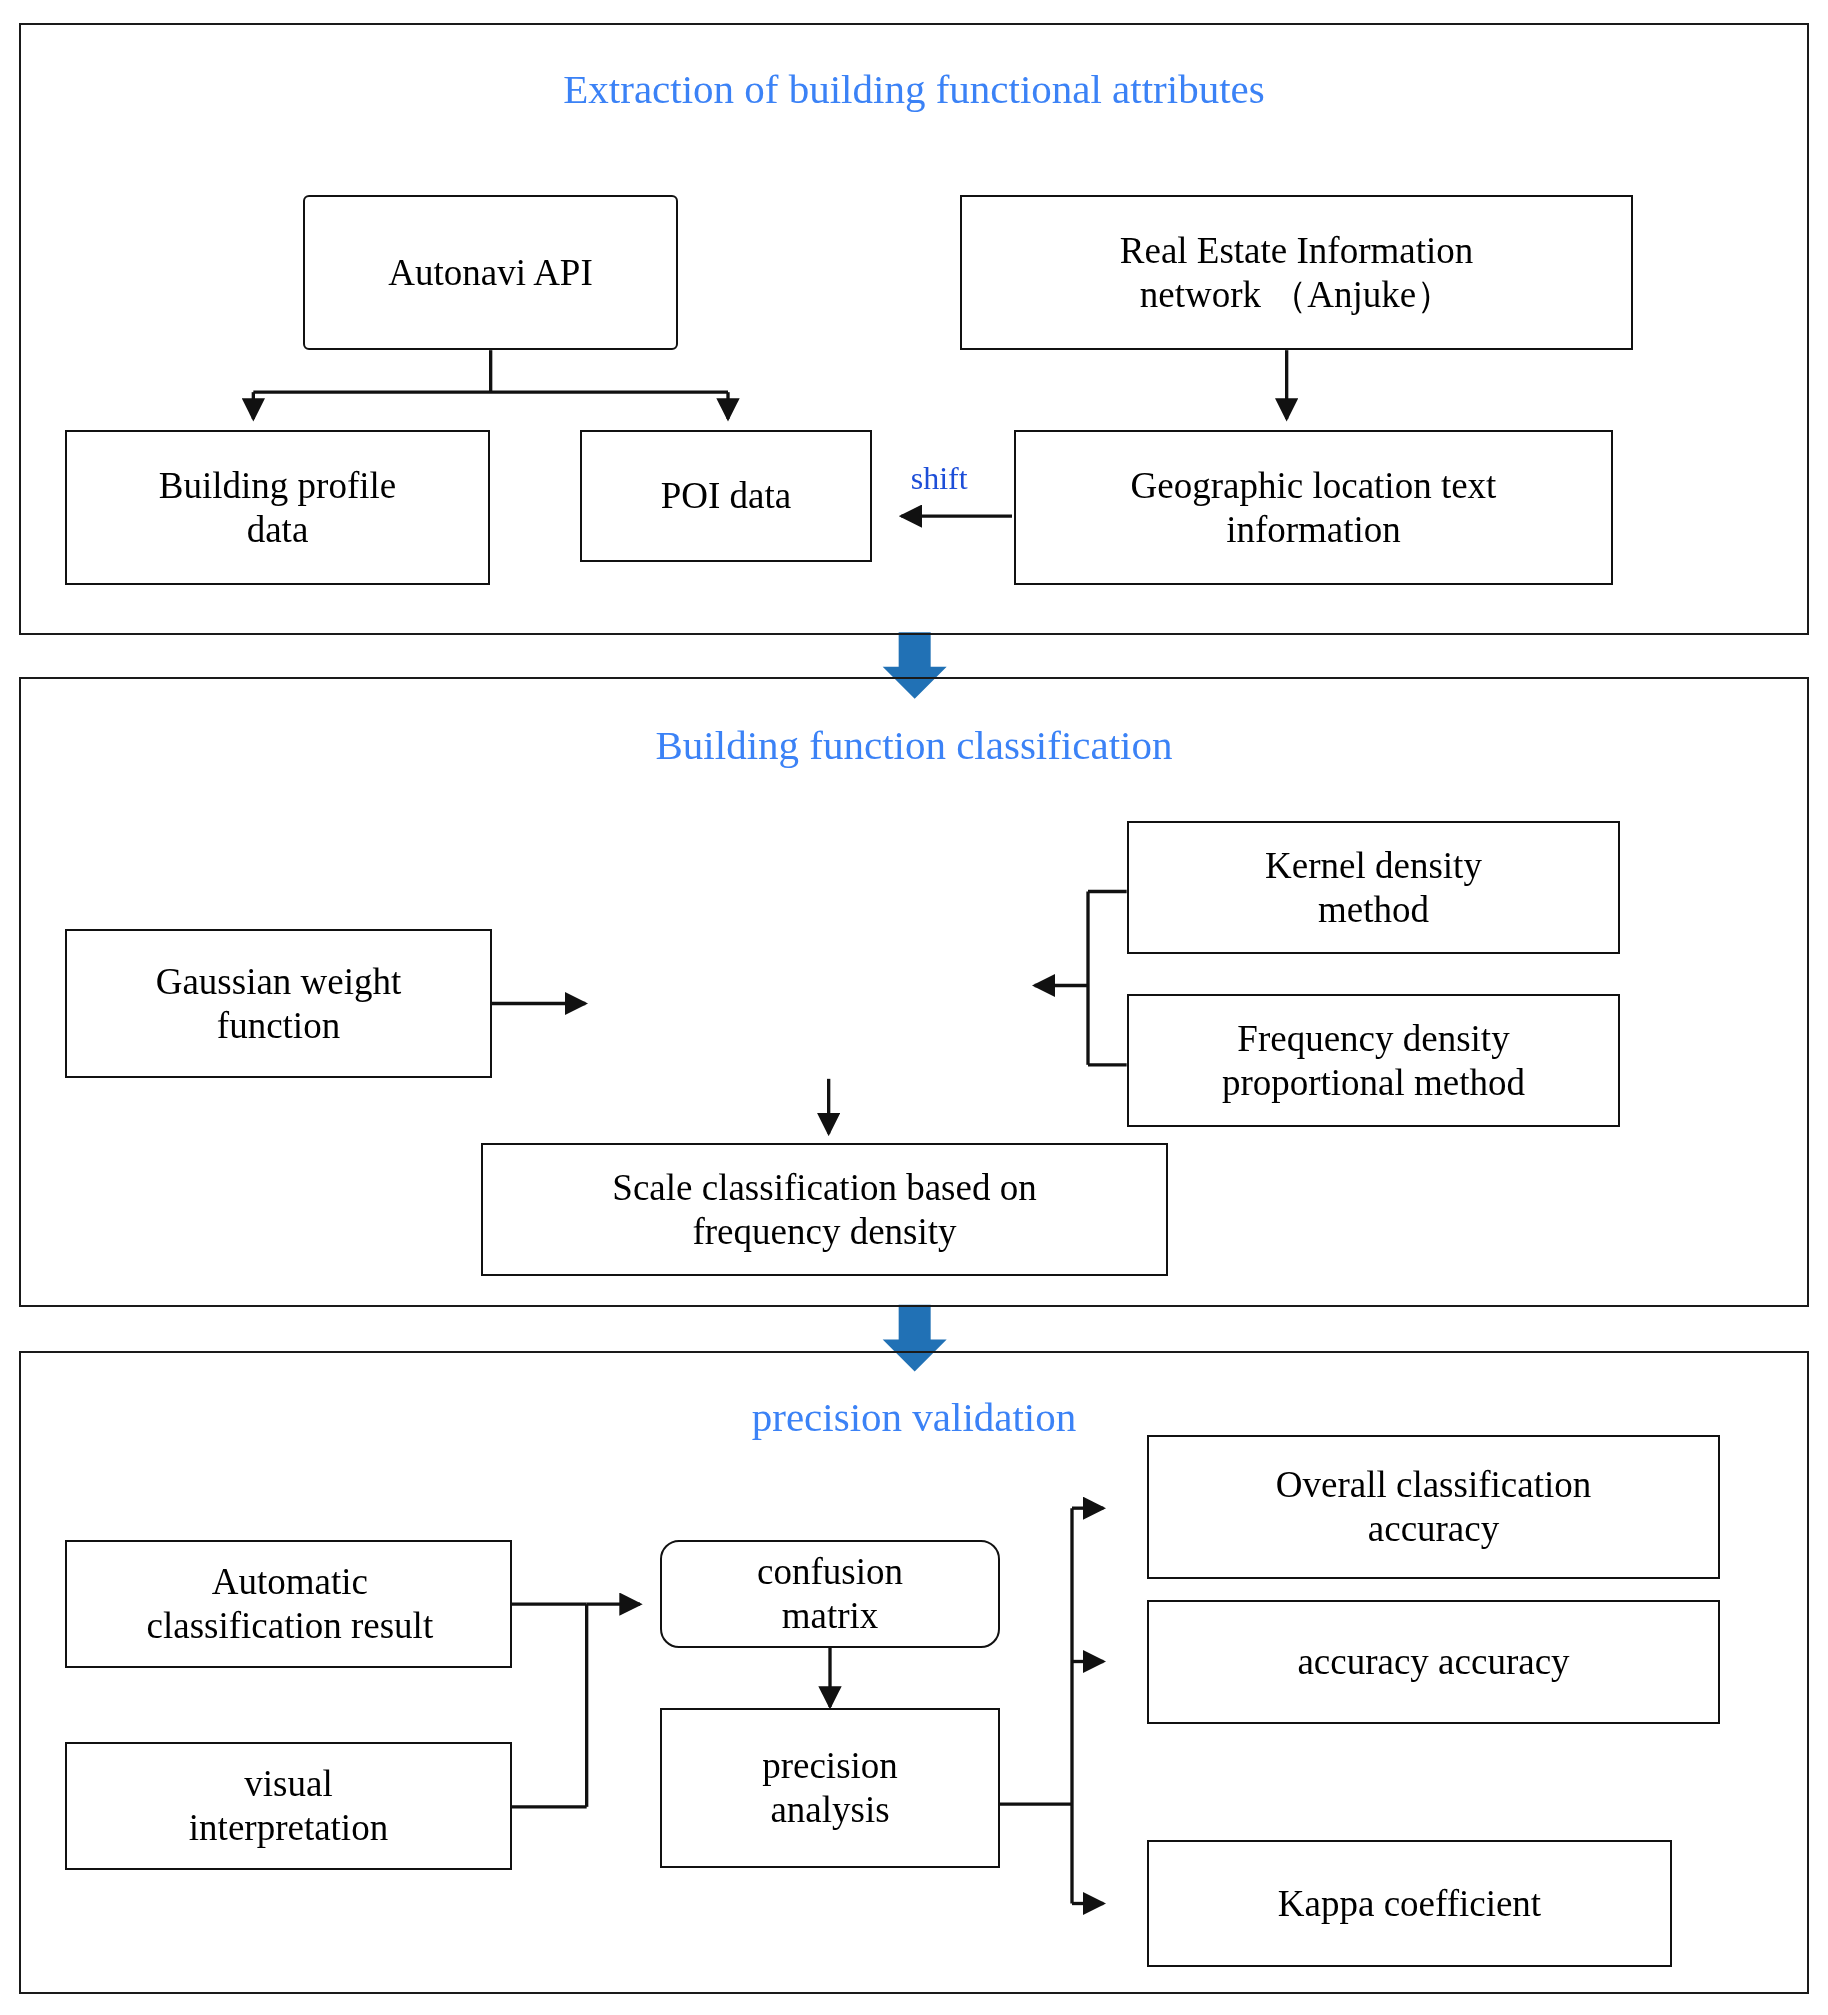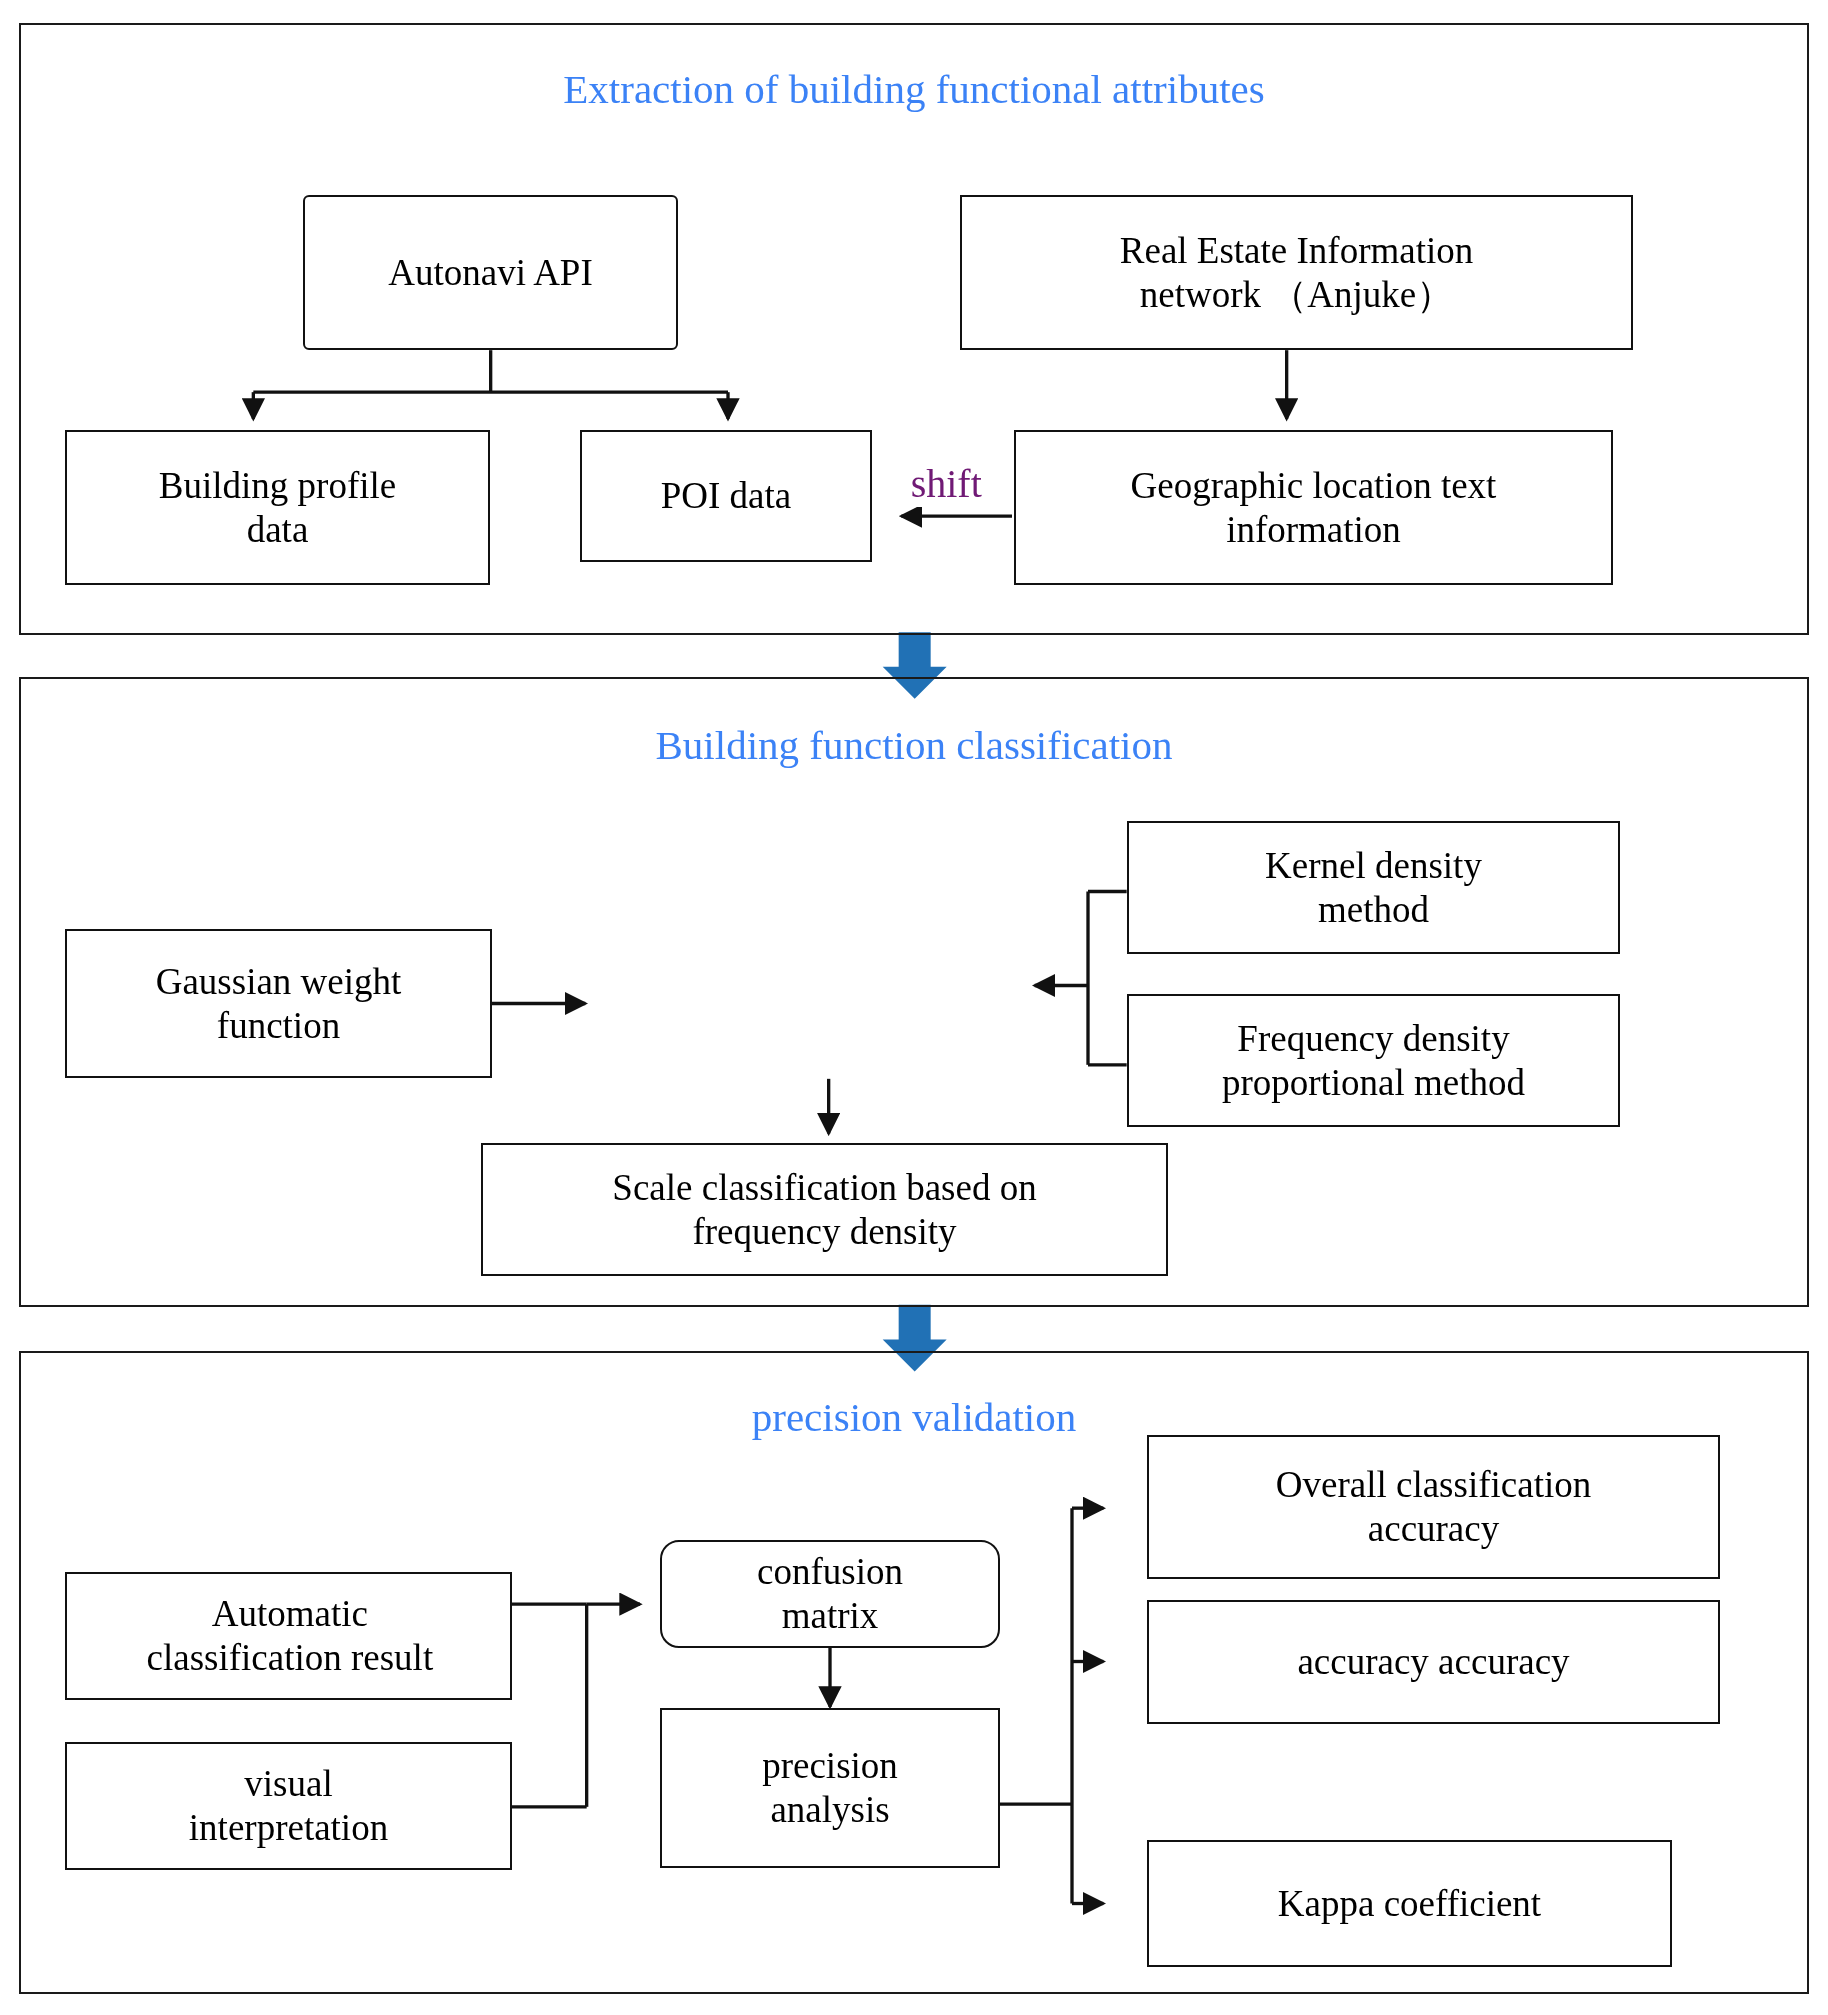--- a/index.html
+++ b/index.html
@@ -48,22 +48,22 @@
     justify-content: center;
     text-align: center;
     color: #000000;
     font-size: 37px;
     line-height: 1.18;
     padding: 1.3px 5.3px;
   }
   .node span { display: block; width: 100%; }
   .edge-label {
     position: absolute;
-    font-size: 40px;
-    color: #701a75;
+    font-size: 32px;
+    color: #1d4ed8;
     white-space: nowrap;
     background: #ffffff;
     padding: 0 2.7px;
   }
 </style>
 </head>
 <body>
 
 <div id="canvas">
 
@@ -168,21 +168,21 @@
     <span>Frequency density<br>proportional method</span>
   </div>
 
   <div class="node" style="left:481px; top:1143px; width:687px; height:133px;">
     <span>Scale classification based on<br>frequency density</span>
   </div>
 
   <div class="panel" style="left:18.7px; top:1351px; width:1790px; height:643px;"></div>
   <div class="panel-title" style="left:0px; top:1395px; width:1828px;">precision validation</div>
 
-  <div class="node" style="left:65px; top:1572px; width:447px; height:128px;padding-left:8px;">
+  <div class="node" style="left:65px; top:1540px; width:447px; height:128px;padding-left:8px;">
     <span>Automatic<br>classification result</span>
   </div>
 
   <div class="node" style="left:65px; top:1742px; width:447px; height:128px;">
     <span>visual<br>interpretation</span>
   </div>
 
   <div class="node" style="left:660px; top:1540px; width:340px; height:108px;border-radius:19px;">
     <span>confusion<br>matrix</span>
   </div>

